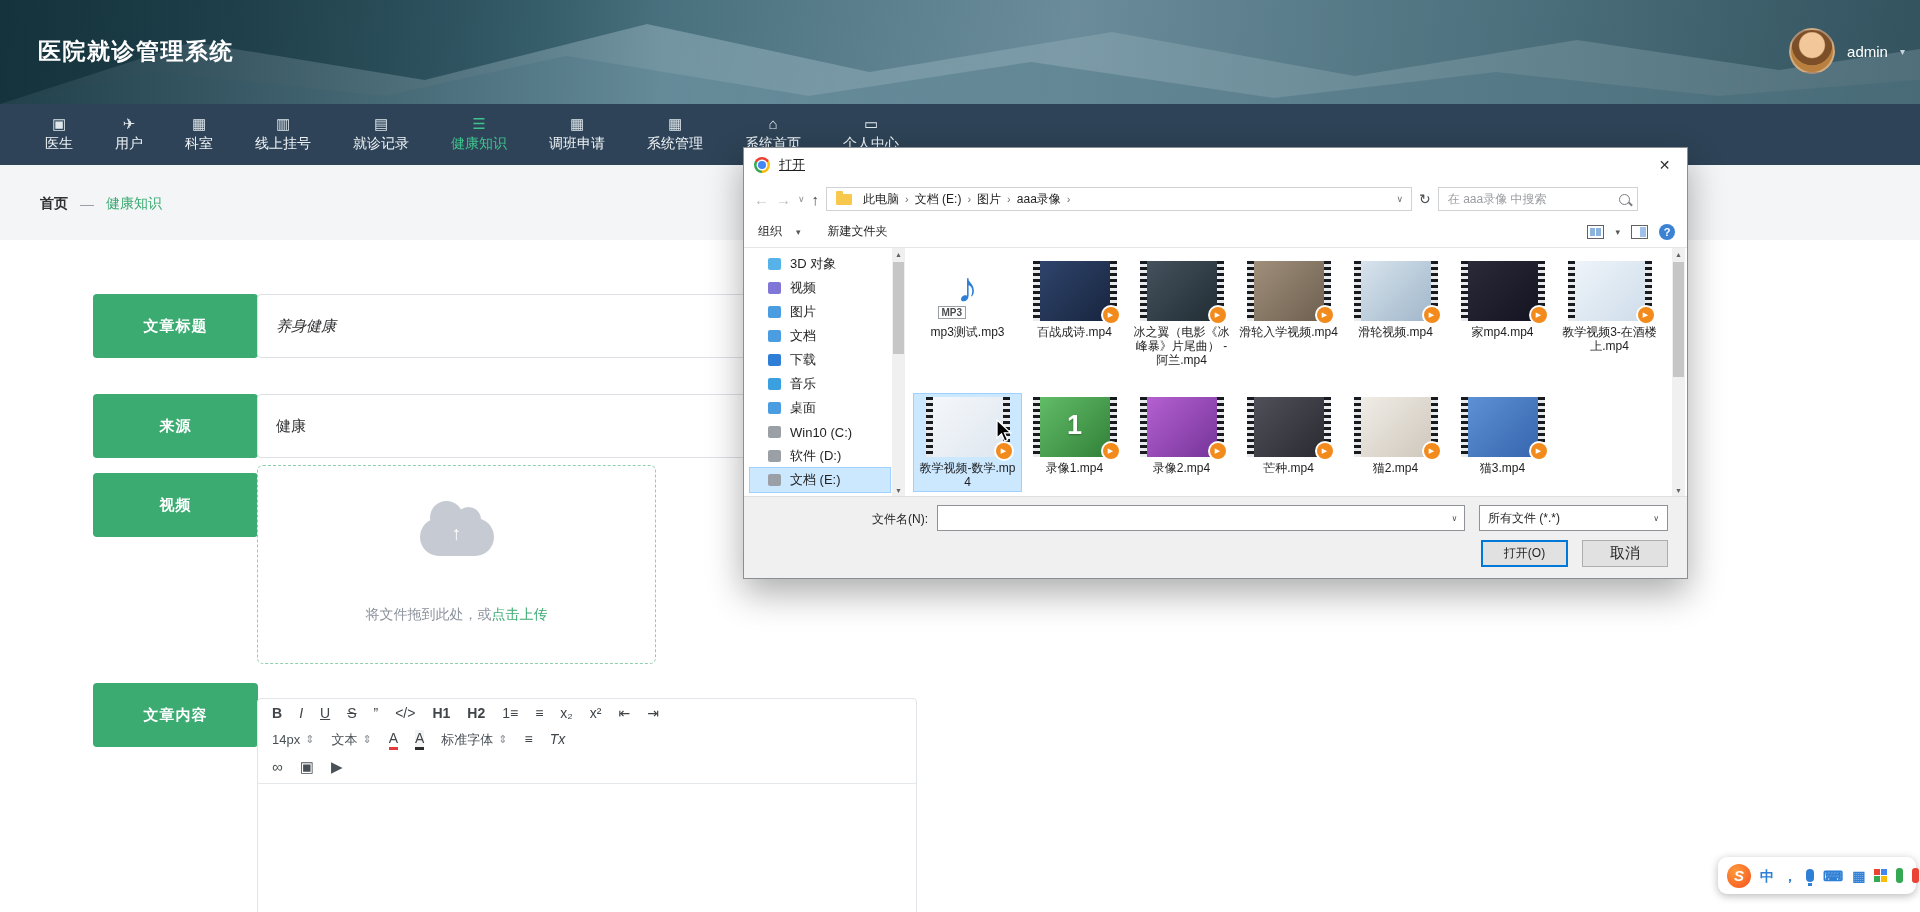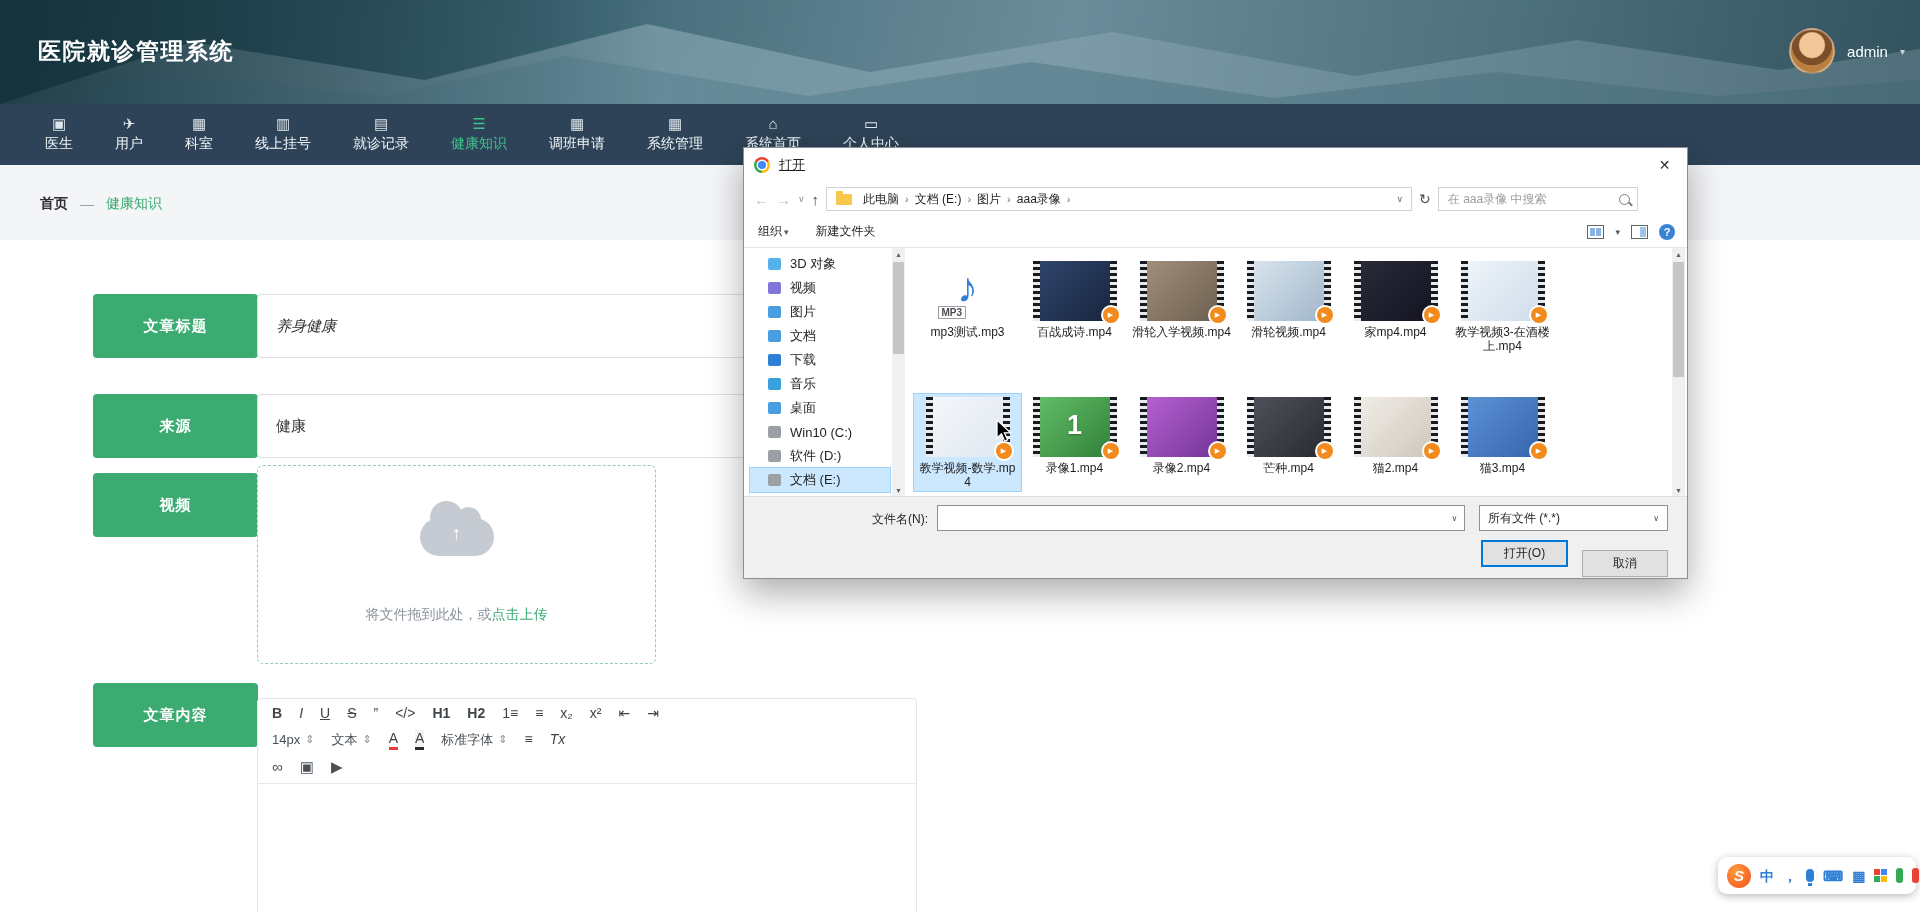--- a/index.html
+++ b/index.html
@@ -81,21 +81,21 @@
   .csep{color:#6a6d70;font-size:11px;cursor:pointer;}
   .addr-caret{margin-left:auto;color:#6a6d70;font-size:9px;cursor:pointer;padding-right:4px;}
   .refresh{font-size:14px;color:#4a4d50;cursor:pointer;}
   .searchbox{width:200px;height:24px;border:1px solid #d0d3d6;display:flex;align-items:center;padding:0 7px;box-sizing:border-box;background:#fff;}
   .searchbox input{border:none;outline:none;flex:1;font-size:12px;color:#333;font-family:inherit;min-width:0;background:transparent;}
   .searchbox input::placeholder{color:#9a9da1;}
   .mag{width:9px;height:9px;border:1.5px solid #7a7d81;border-radius:50%;position:relative;flex:none;margin-left:5px;}
   .mag::after{content:"";position:absolute;width:5px;height:1.5px;background:#7a7d81;transform:rotate(45deg);right:-4px;bottom:-1px;}
 
   .dlg-cmdrow{position:absolute;top:68px;left:0;right:0;height:31px;display:flex;align-items:center;padding:0 14px;gap:27px;border-bottom:1px solid #e4e6e8;}
-  .cmd{display:flex;align-items:center;gap:2px;cursor:pointer;}
+  .cmd{display:flex;align-items:center;gap:14px;cursor:pointer;}
   .cmd .car{font-size:9px;color:#555;}
   .cmd-right{position:absolute;right:12px;top:0;height:31px;display:flex;align-items:center;gap:11px;}
   .view-ic{width:17px;height:14px;border:1px solid #5f6368;position:relative;cursor:pointer;box-sizing:border-box;}
   .view-ic.thumbs::before{content:"";position:absolute;inset:2px;background:linear-gradient(90deg,#8ab4dd 0 44%,transparent 44% 56%,#8ab4dd 56%);}
   .view-ic.pane::before{content:"";position:absolute;top:1px;bottom:1px;right:1px;width:6px;background:#9fc3e8;}
   .help-ic{width:16px;height:16px;border-radius:50%;background:#3b82d4;color:#fff;font-size:11px;font-weight:bold;display:flex;align-items:center;justify-content:center;cursor:pointer;}
 
   .dlg-side{position:absolute;left:6px;top:104px;width:140px;}
   .side-item{height:24px;display:flex;align-items:center;gap:9px;padding-left:18px;font-size:13px;cursor:pointer;}
   .side-item.selected{background:#cce8ff;outline:1px solid #9ed1ff;}
@@ -130,21 +130,21 @@
   .fn-label{position:absolute;left:44px;top:14px;width:140px;text-align:right;font-size:12px;}
   .fn-combo{position:absolute;left:193px;top:8px;width:528px;height:26px;background:#fff;border:1px solid #8f9398;box-sizing:border-box;display:flex;align-items:center;}
   .fn-combo input{flex:1;border:none;outline:none;height:100%;padding:0 6px;font-size:12px;font-family:inherit;min-width:0;background:transparent;}
   .combo-btn{width:19px;height:100%;display:flex;align-items:center;justify-content:center;color:#4a4d50;font-size:8px;cursor:pointer;}
   .ft-select{position:absolute;left:735px;top:8px;width:189px;height:26px;background:#fff;border:1px solid #8f9398;box-sizing:border-box;
     display:flex;align-items:center;justify-content:space-between;padding:0 8px;font-size:12px;cursor:pointer;}
   .ft-select .car{font-size:8px;color:#4a4d50;}
   .btn-open{position:absolute;left:737px;top:43px;width:87px;height:27px;background:#e1e1e1;border:2px solid #0078d7;box-sizing:border-box;
     font-size:12px;display:flex;align-items:center;justify-content:center;cursor:pointer;}
   .btn-cancel{position:absolute;left:838px;top:43px;width:86px;height:27px;background:#e1e1e1;border:1px solid #adadad;box-sizing:border-box;
-    font-size:12px;display:flex;align-items:center;justify-content:center;cursor:pointer;margin-top:10px;}
+    font-size:15px;display:flex;align-items:center;justify-content:center;cursor:pointer;}
 
   
   .ime{position:absolute;left:1718px;top:857px;width:198px;height:37px;background:#fff;border-radius:9px;
     box-shadow:0 2px 9px rgba(0,0,0,.28);display:flex;align-items:center;gap:9px;padding:0 9px;box-sizing:border-box;z-index:40;}
   .sogou{width:24px;height:24px;border-radius:50%;flex:none;background:radial-gradient(circle at 35% 30%,#ff9a3c,#f4511e);
     color:#fff;font-weight:bold;font-style:italic;font-size:15px;display:flex;align-items:center;justify-content:center;cursor:pointer;}
   .ime-key{color:#2f7fd6;font-size:14px;font-weight:bold;cursor:pointer;line-height:1;}
   .mic{width:8px;height:13px;background:#2f7fd6;border-radius:4px;position:relative;cursor:pointer;flex:none;}
   .mic::after{content:"";position:absolute;left:2px;bottom:-4px;width:4px;height:3px;background:#2f7fd6;}
   .dots{display:grid;grid-template-columns:6px 6px;grid-auto-rows:6px;gap:1px;cursor:pointer;flex:none;}
@@ -389,20 +389,26 @@
         </div>
         <div class="fname">mp3测试.mp3</div>
       </div>
       <div class="fitem">
         <div class="thumb film" style="background: linear-gradient(135deg, rgb(49, 70, 110), rgb(22, 35, 60));">
           <span class="play">▶</span>
         </div>
         <div class="fname">百战成诗.mp4</div>
       </div>
       <div class="fitem">
+        <div class="thumb film" style="background: linear-gradient(135deg, rgb(70, 84, 95), rgb(32, 43, 51));">
+          <span class="play">▶</span>
+        </div>
+        <div class="fname">冰之翼（电影《冰峰暴》片尾曲） - 阿兰.mp4</div>
+      </div>
+      <div class="fitem">
         <div class="thumb film" style="background: linear-gradient(135deg, rgb(162, 145, 124), rgb(107, 93, 78));">
           <span class="play">▶</span>
         </div>
         <div class="fname">滑轮入学视频.mp4</div>
       </div>
       <div class="fitem">
         <div class="thumb film" style="background: linear-gradient(135deg, rgb(219, 230, 239), rgb(157, 180, 200));">
           <span class="play">▶</span>
         </div>
         <div class="fname">滑轮视频.mp4</div>

